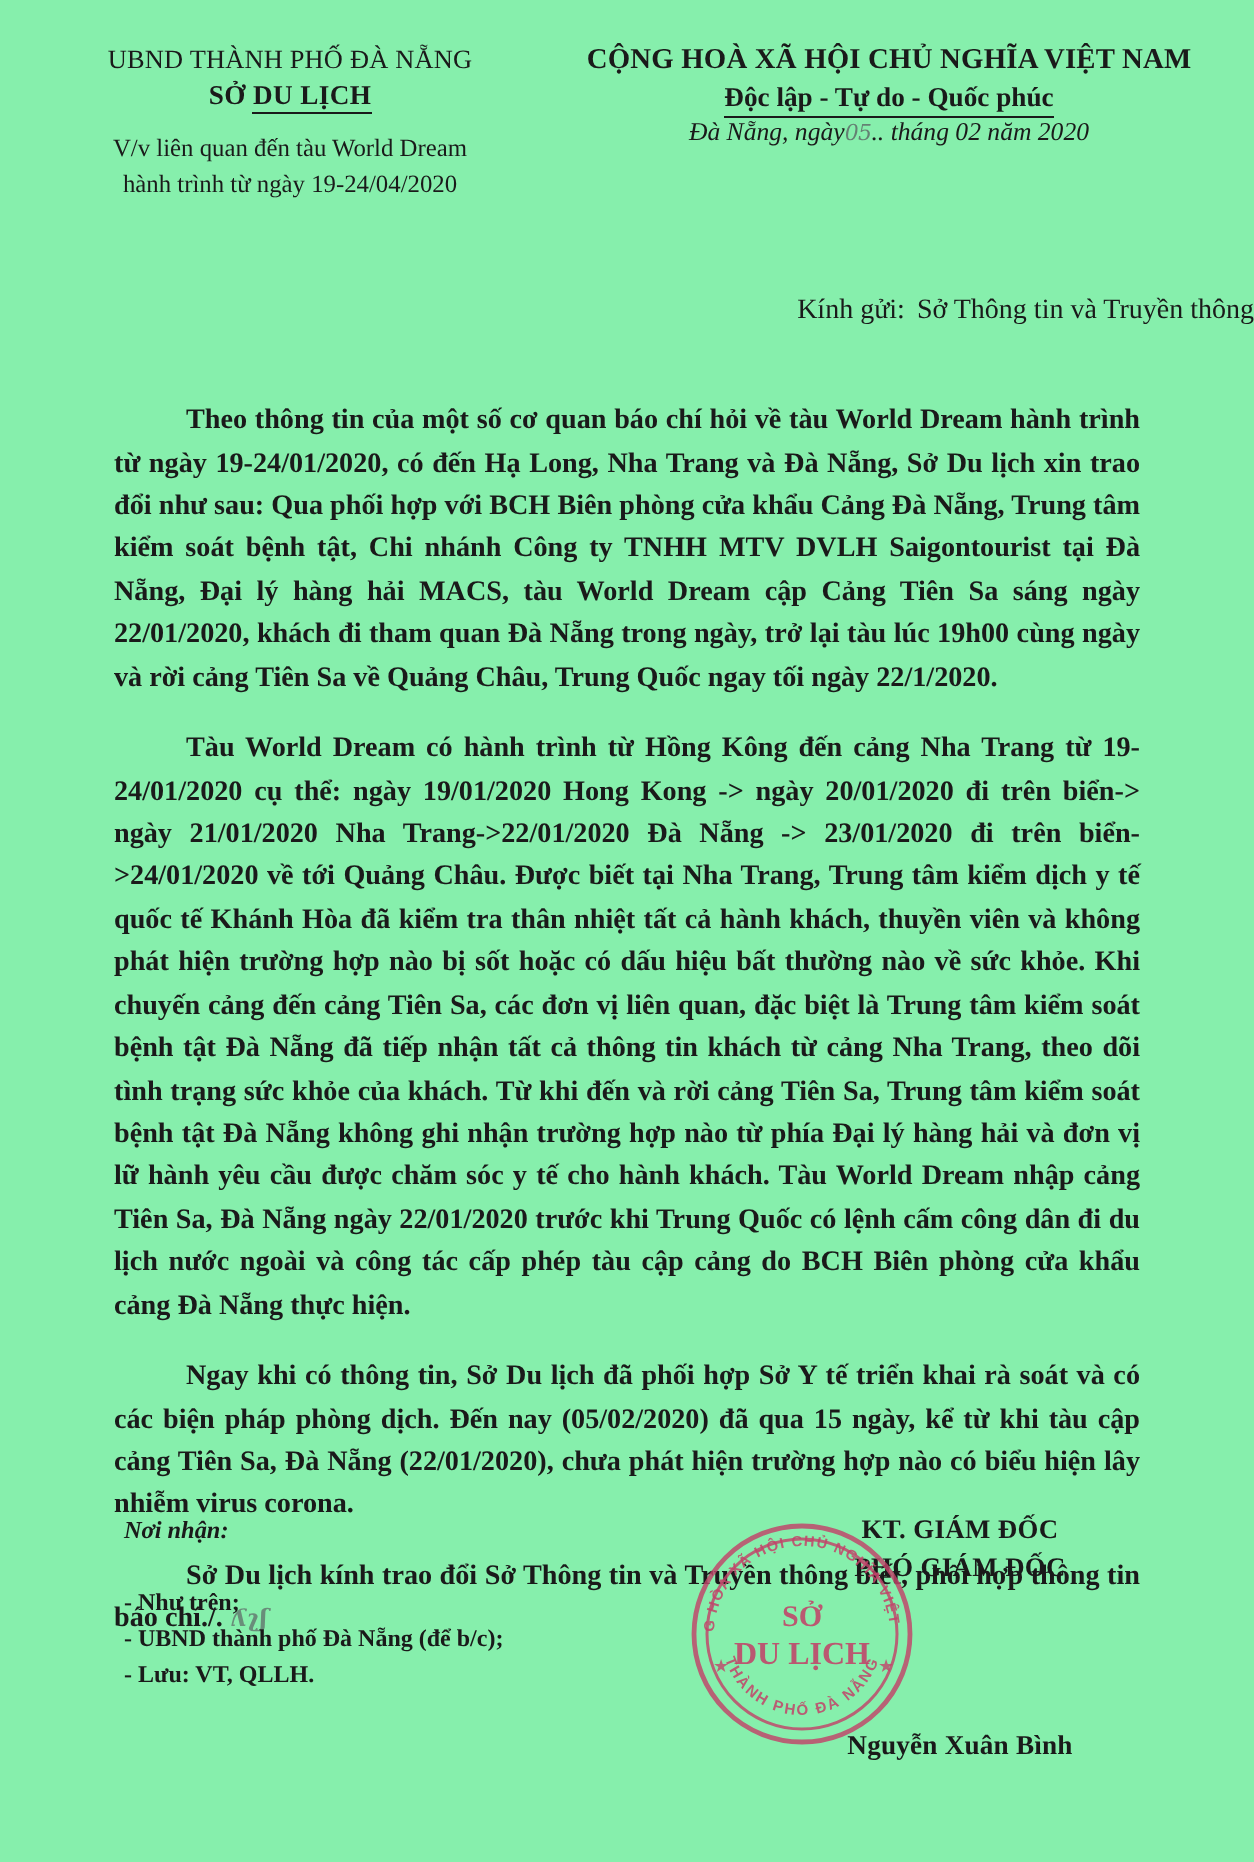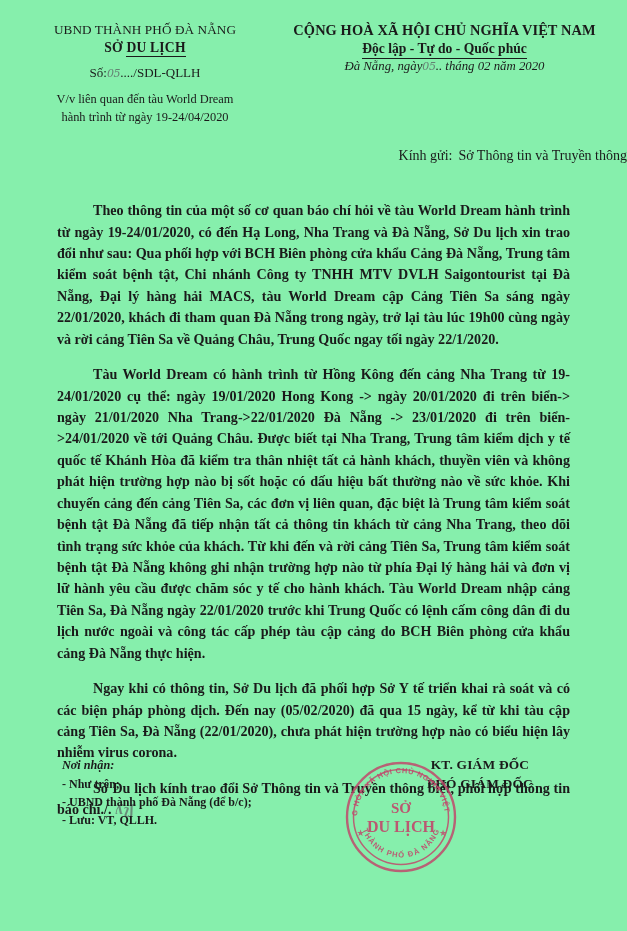--- a/index.html
+++ b/index.html
@@ -141,21 +141,21 @@
   .recv {
     position: absolute;
     left: 62px;
     top: 0;
     width: 250px;
   }
   .recv-title {
     font-size: 12.2px;
     font-weight: bold;
     font-style: italic;
-    margin-bottom: 2px;
+    margin-bottom: 19px;
   }
   .recv-item {
     font-size: 12px;
     line-height: 1.52;
     font-weight: bold;
   }
   .sign {
     position: absolute;
     left: 355px;
     top: -2px;
@@ -189,21 +189,20 @@
 </head>
 <body>
 
 <div id="page">
 
   <div class="header">
 
     <div class="hdr-left">
       <div class="org-line">UBND THÀNH PHỐ ĐÀ NẴNG</div>
       <div class="org-dept"><span>SỞ </span><span class="ul">DU LỊCH</span></div>
-      <div class="doc-num"><span>Số:</span><span class="hand">05</span><span>..../</span><span>SDL-QLLH</span></div>
       <div class="subject">
         <div>V/v liên quan đến tàu World Dream</div>
         <div>hành trình từ ngày 19-24/04/2020</div>
       </div>
     </div>
 
     <div class="hdr-right">
       <div class="nation">CỘNG HOÀ XÃ HỘI CHỦ NGHĨA VIỆT NAM</div>
       <div><span class="motto">Độc lập - Tự do - Quốc phúc</span></div>
       <div class="dateline"><span>Đà Nẵng, ngày</span><span class="hand">05</span><span>.. </span><span>tháng 02 năm 2020</span></div>
@@ -225,20 +224,21 @@
     <div class="recv">
       <div class="recv-title">Nơi nhận:</div>
       <div class="recv-item">- Như trên;</div>
       <div class="recv-item">- UBND thành phố Đà Nẵng (để b/c);</div>
       <div class="recv-item">- Lưu: VT, QLLH.</div>
     </div>
 
     <div class="sign">
       <div class="sign-role">KT. GIÁM ĐỐC</div>
       <div class="sign-role">PHÓ GIÁM ĐỐC</div>
+      <div class="sign-name">Nguyễn Xuân Bình</div>
     </div>
 
   </div>
 
   <div class="stamp">
     <svg viewBox="0 0 114 114" width="114" height="114" aria-hidden="true">
       <defs>
         <path id="arcTop" d="M 13,57 A 44,44 0 0 1 101,57" fill="none"></path>
         <path id="arcBot" d="M 16.5,57 A 40.5,40.5 0 0 0 97.5,57" fill="none"></path>
       </defs>

